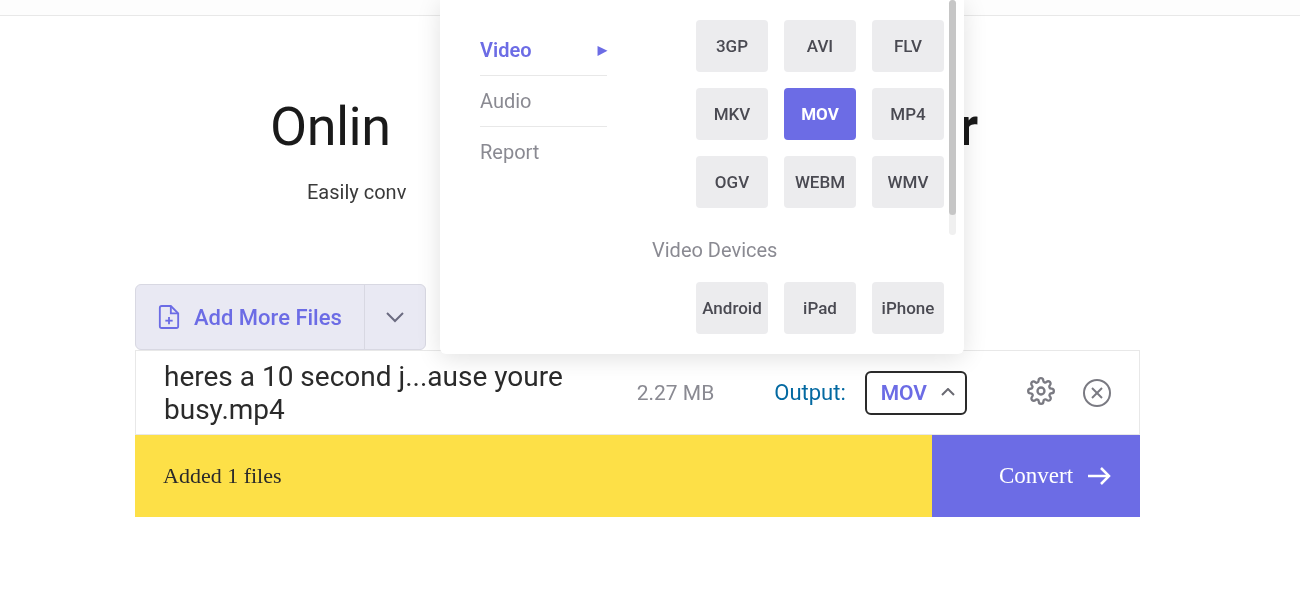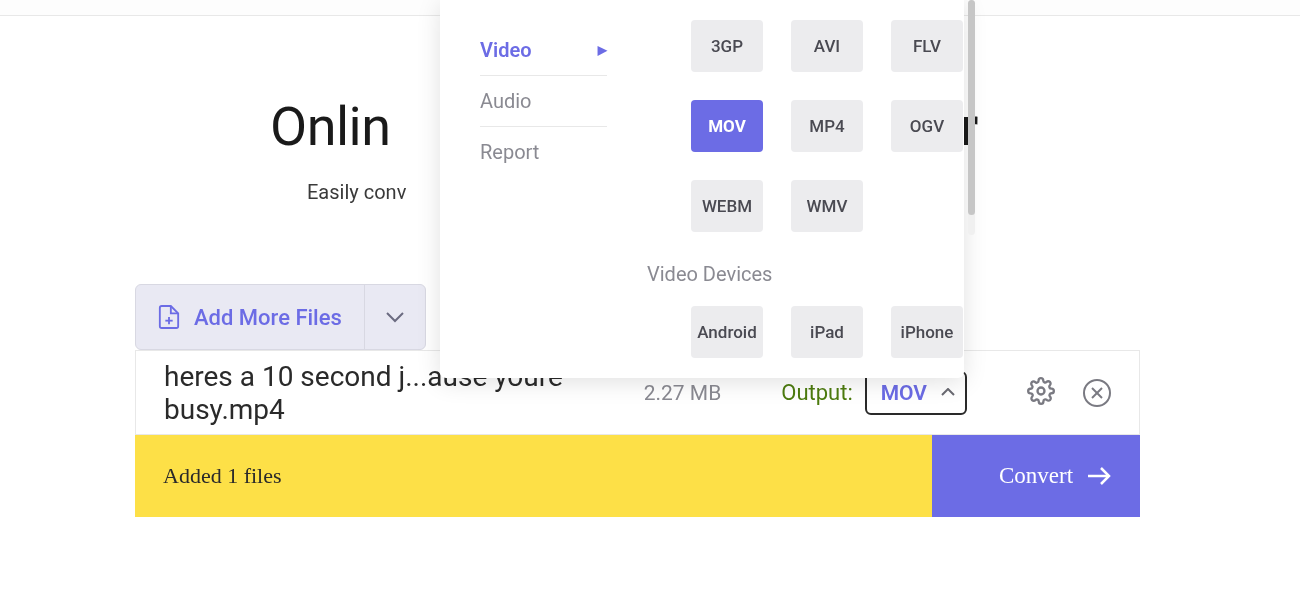--- a/index.html
+++ b/index.html
@@ -100,22 +100,22 @@
       color: #2a2a2a;
       flex: 1;
     }
     .file-size {
       font-size: 21px;
       color: #8a8a92;
       margin-right: 60px;
     }
     .output-label {
       font-size: 22px;
-      color: #4d7c0f;
-      margin-right: 12px;
+      color: #0369a1;
+      margin-right: 19px;
     }
     .output-select {
       border: 2px solid #2a2a2a;
       border-radius: 6px;
       padding: 8px 38px 8px 14px;
       position: relative;
       cursor: pointer;
       background: #fff;
       display: flex;
       align-items: center;
@@ -220,21 +220,21 @@
       border-bottom: none;
     }
     .format-main {
       flex: 1;
       padding: 20px 20px 0 40px;
       position: relative;
     }
     .format-grid {
       display: grid;
       grid-template-columns: repeat(3, 72px);
-      gap: 28px;
+      gap: 16px;
       margin-left: 44px;
     }
     .format-tile {
       width: 72px;
       height: 52px;
       background: #ececee;
       border-radius: 4px;
       display: flex;
       align-items: center;
       justify-content: center;
@@ -341,20 +341,21 @@
     </div>
     <div class="sidebar-item">
       <span>Report</span>
     </div>
   </div>
   <div class="format-main">
     <div class="format-grid">
       <div class="format-tile">3GP</div>
       <div class="format-tile">AVI</div>
       <div class="format-tile">FLV</div>
+      <div class="format-tile">MKV</div>
       <div class="format-tile selected">MOV</div>
       <div class="format-tile">MP4</div>
       <div class="format-tile">OGV</div>
       <div class="format-tile">WEBM</div>
       <div class="format-tile">WMV</div>
     </div>
     <div class="section-label">Video Devices</div>
     <div class="format-grid">
       <div class="format-tile">Android</div>
       <div class="format-tile">iPad</div>

